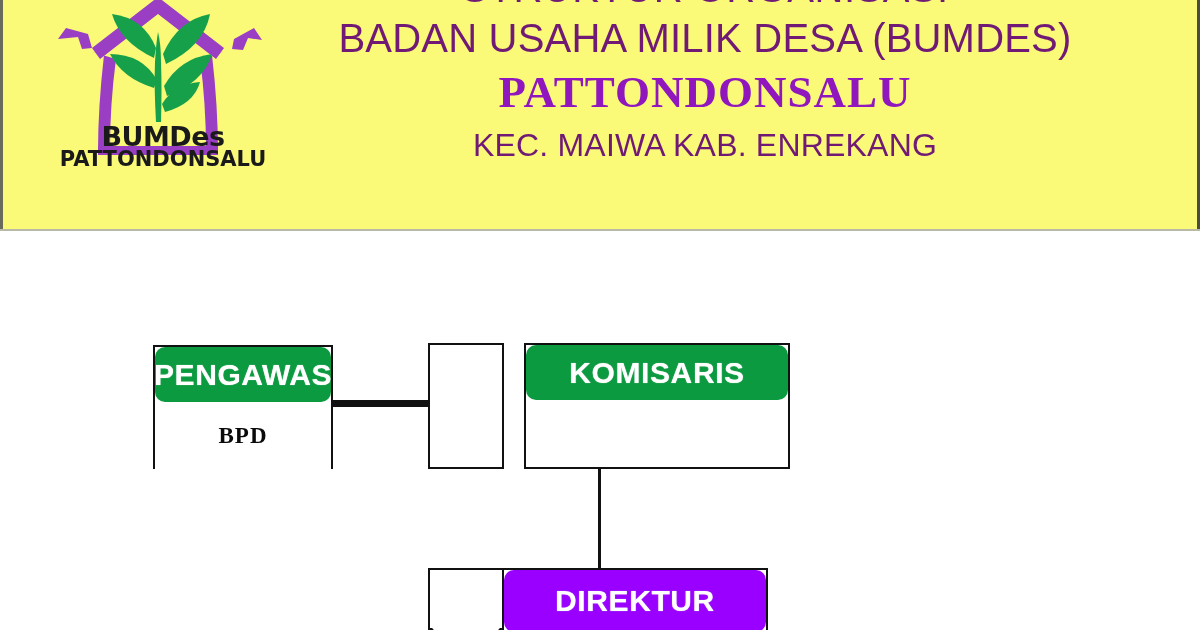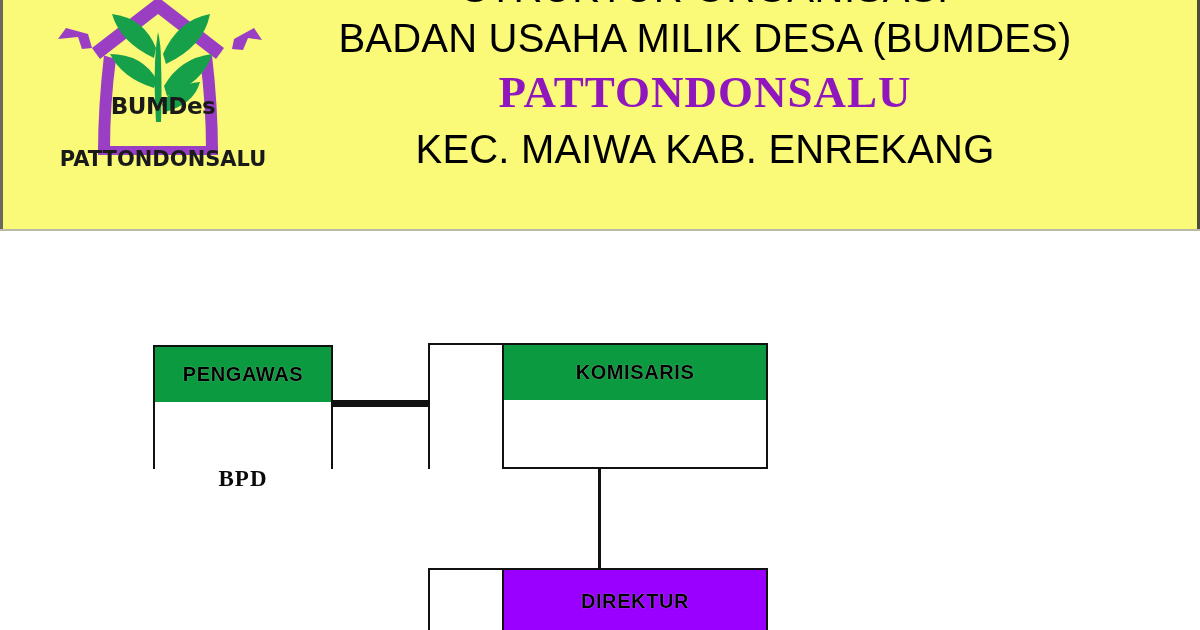--- a/index.html
+++ b/index.html
@@ -56,40 +56,40 @@
     left: 0;
     width: 230px;
     text-align: center;
     color: #1a1a1a;
     font-family: "DejaVu Sans", sans-serif;
     font-weight: bold;
     letter-spacing: -0.5px;
     white-space: nowrap;
   }
   #logo-bumdes {
-    top: 101px;
-    font-size: 23px;
+    top: 129px;
+    font-size: 27px;
   }
   #logo-pattondonsalu {
     top: 155px;
     font-size: 21px;
     letter-spacing: 0px;
   }
 
   
   #title-block {
     position: absolute;
     left: 290px;
     top: -32px;
     width: 830px;
     text-align: center;
   }
   .title-line {
     white-space: nowrap;
-    color: #000000;
+    color: #701a75;
     line-height: 1.0;
   }
   #title-line-1 {
     font-size: 40px;
     font-weight: normal;
     font-family: "Liberation Sans", sans-serif;
     letter-spacing: 0.5px;
   }
   #title-line-2 {
     font-size: 40px;
@@ -100,21 +100,21 @@
   }
   #title-line-3 {
     font-size: 45px;
     font-weight: bold;
     font-family: "Liberation Serif", serif;
     color: #8f17bd;
     margin-top: 12px;
     letter-spacing: 1px;
   }
   #title-line-4 {
-    font-size: 40px;
+    font-size: 32px;
     font-weight: normal;
     font-family: "Liberation Sans", sans-serif;
     margin-top: 14px;
     letter-spacing: 0.2px;
   }
 
   
   #org-chart {
     position: absolute;
     left: 0;
@@ -129,62 +129,62 @@
     border: 2px solid #111111;
     background: #ffffff;
   }
   .node-head {
     box-sizing: border-box;
     width: 100%;
     height: 55px;
     display: flex;
     align-items: center;
     justify-content: center;
-    color: #000000;
-    font-size: 20px;
+    color: #ffffff;
+    font-size: 30px;
     font-weight: bold;
     font-family: "Liberation Sans", sans-serif;
     letter-spacing: 0.6px;
     text-shadow: 0 0 1px rgba(255,255,255,0.75);
+    border-radius: 10px;
   }
   .node-head.green { background: #0b9a3f; }
   .node-head.purple { background: #9900ff; }
   .node-body {
     box-sizing: border-box;
     width: 100%;
     height: 67px;
     display: flex;
     align-items: center;
     justify-content: center;
     background: #ffffff;
     color: #0a0a0a;
     font-size: 23px;
     font-weight: bold;
     font-family: "Liberation Serif", serif;
     letter-spacing: 1px;
-    margin-top: 43px;
   }
 
   
   #node-pengawas {
     left: 153px;
     top: 114px;
     width: 180px;
     height: 124px;
   }
   
   #node-spacer-top {
     left: 428px;
     top: 112px;
     width: 76px;
     height: 126px;
   }
   
   #node-komisaris {
-    left: 502px;
+    left: 524px;
     top: 112px;
     width: 266px;
     height: 126px;
   }
   
   #node-spacer-bottom {
     left: 428px;
     top: 337px;
     width: 76px;
     height: 62px;

